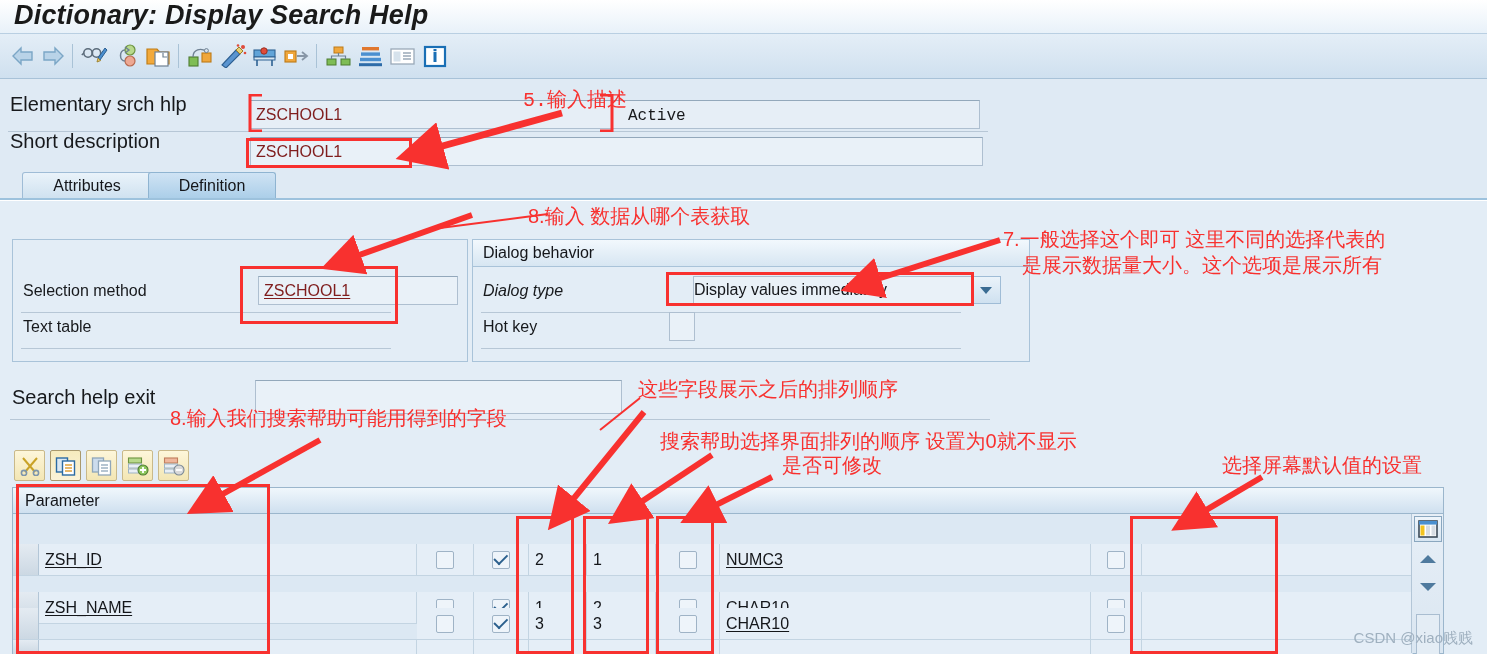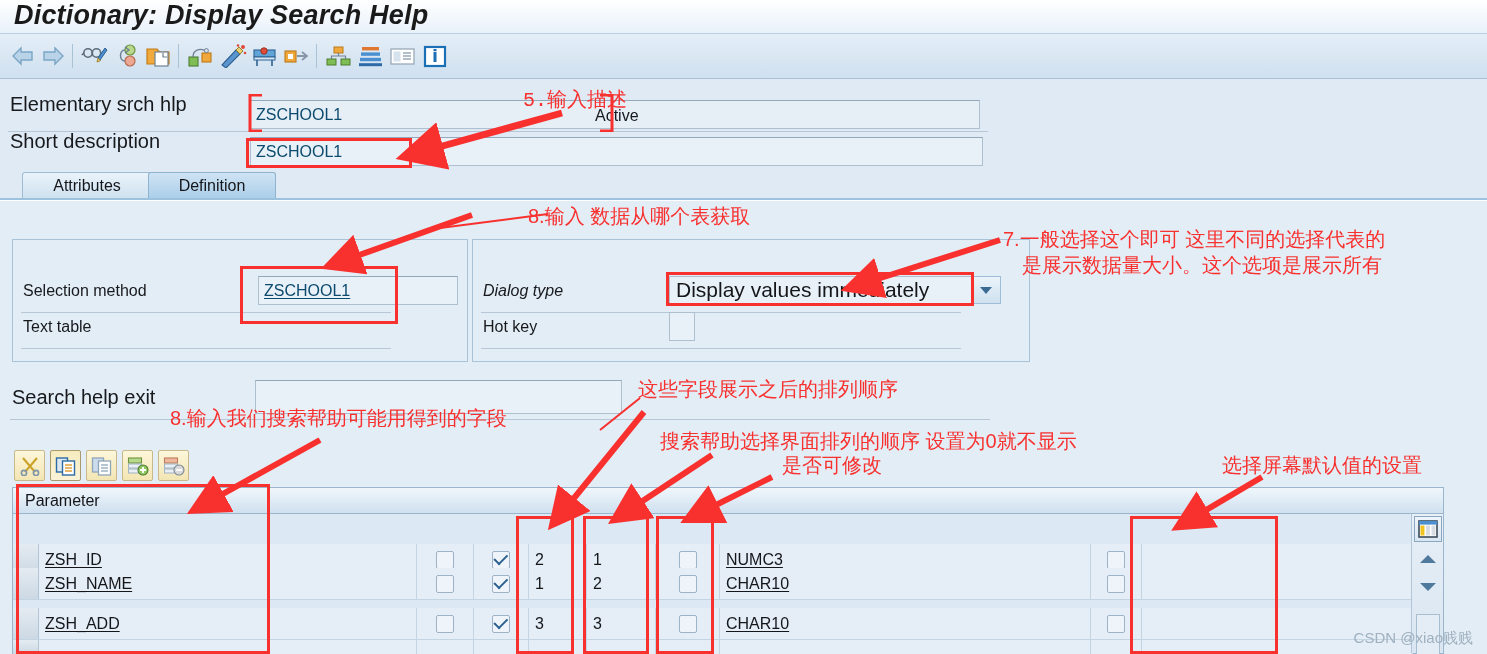--- a/index.html
+++ b/index.html
@@ -48,21 +48,21 @@
   }
   .flabel{
     position:absolute; font-size:20px; color:#17191c; white-space:nowrap;
   }
   .frow-underline{
     position:absolute; height:1px; background:#b7c7d6;
   }
   .finput{
     position:absolute; background:#e9f1f8;
     border:1px solid #aebfd0; border-top-color:#93a8bb;
-    font-size:16px; color:#0c4a6e; padding-left:5px;
+    font-size:16px; color:#7f1d1d; padding-left:5px;
     display:flex; align-items:center; white-space:nowrap;
   }
   .finput.readonly{ background:#e6eef6; }
   .fstatic{
     position:absolute; font-size:16px; color:#17191c; white-space:nowrap;
   }
 
   
   #tabstrip{ position:absolute; left:0; top:170px; width:1487px; height:30px; }
   .tab{
@@ -103,21 +103,21 @@
     font-size:16px; color:#14161a;
     display:flex; align-items:center; padding-left:10px;
   }
   .gblabel{ position:absolute; font-size:16px; color:#17191c; white-space:nowrap; }
   .gbunderline{ position:absolute; height:1px; background:#b7c7d6; }
 
   
   .combo{
     position:absolute; height:28px; background:#e9f1f8;
     border:1px solid #aebfd0; display:flex; align-items:center;
-    font-size:21px; color:#14161a; padding-left:6px; white-space:nowrap;
+    font-size:16px; color:#14161a; white-space:nowrap;margin-left:24px;
   }
   .combo-btn{
     position:absolute; height:28px; width:30px;
     background:linear-gradient(#eaf3fa,#cfe1f0);
     border:1px solid #9fbcd6; display:flex; align-items:center; justify-content:center;
     cursor:pointer;
   }
   .caret{
     width:0;height:0;border-left:6px solid transparent;border-right:6px solid transparent;
     border-top:7px solid #3a6c93;
@@ -337,21 +337,21 @@
       <rect x="11.5" y="8" width="3" height="10" fill="#1a6fb5"></rect>
       <rect x="11.5" y="5" width="3" height="2.2" fill="#1a6fb5"></rect>
     </svg>
   </div>
 </div>
 
 <div id="formarea">
   <div class="flabel" style="left:10px; top:14px;">Elementary srch hlp</div>
   <div class="frow-underline" style="left:8px; top:52px; width:980px;"></div>
   <div class="finput readonly" style="left:250px; top:21px; width:730px; height:29px;">ZSCHOOL1</div>
-  <div class="fstatic" style="left:595px; top:28px;">Active</div>
+  <div class="fstatic" style="left:628px; top:28px;font-family:Liberation Mono, monospace;">Active</div>
 
   <div class="flabel" style="left:10px; top:51px;">Short description</div>
   <div class="finput" style="left:250px; top:58px; width:733px; height:29px;">ZSCHOOL1</div>
 </div>
 
 <div id="tabstrip">
   <div class="tab inactive" style="left:22px; width:130px;">
     <div class="tabskew"></div>
       <span>Attributes</span>
   </div>
@@ -368,20 +368,21 @@
     <div class="gblabel" style="left:10px; top:42px;">Selection method</div>
     <div class="gbunderline" style="left:8px; top:72px; width:370px;"></div>
     <div class="gblabel" style="left:10px; top:78px;">Text table</div>
     <div class="gbunderline" style="left:8px; top:108px; width:370px;"></div>
     <div class="finput" style="left:245px; top:36px; width:200px; height:29px;">
       <span class="dlink">ZSCHOOL1</span>
     </div>
   </div>
 
   <div class="groupbox" style="left:472px; top:38px; width:558px; height:123px;">
+    <div class="gbhead">Dialog behavior</div>
     <div class="gblabel" style="left:10px; top:42px;font-style:italic;">Dialog type</div>
     <div class="gbunderline" style="left:8px; top:72px; width:480px;"></div>
     <div class="gblabel" style="left:10px; top:78px;">Hot key</div>
     <div class="gbunderline" style="left:8px; top:108px; width:480px;"></div>
 
     <div class="combo" style="left:196px; top:36px; width:303px;">
       <span>Display values immediately</span>
     </div>
     <div class="combo-btn" style="left:498px; top:36px;">
       <div class="caret"></div>
@@ -457,21 +458,21 @@
       </div>
     <div class="cell" style="left:707px; width:371px;">
       <span class="dlink">NUMC3</span>
     </div>
     <div class="cell center" style="left:1078px; width:51px;">
         <div class="chk"></div>
       </div>
     <div class="cell" style="left:1129px; width:271px;"></div>
   </div>
 
-  <div class="row" style="top:80px;">
+  <div class="row" style="top:104px;">
     <div class="rsel"></div>
     <div class="cell" style="left:26px;  width:378px;">
       <span class="dlink">ZSH_NAME</span>
     </div>
     <div class="cell center" style="left:404px; width:57px;">
         <div class="chk"></div>
       </div>
     <div class="cell center" style="left:461px; width:55px;">
         <div class="chk checked"></div>
       </div>
@@ -484,23 +485,20 @@
       <span class="dlink">CHAR10</span>
     </div>
     <div class="cell center" style="left:1078px; width:51px;">
         <div class="chk"></div>
       </div>
     <div class="cell" style="left:1129px; width:271px;"></div>
   </div>
 
   <div class="row" style="top:120px;">
     <div class="rsel"></div>
-    <div class="cell" style="left:26px;  width:378px;">
-      <span class="dlink">ZSH_ADD</span>
-    </div>
     <div class="cell center" style="left:404px; width:57px;">
         <div class="chk"></div>
       </div>
     <div class="cell center" style="left:461px; width:55px;">
         <div class="chk checked"></div>
       </div>
     <div class="cell" style="left:516px; width:58px;">3</div>
     <div class="cell" style="left:574px; width:69px;">3</div>
     <div class="cell center" style="left:643px; width:64px;">
         <div class="chk"></div>

